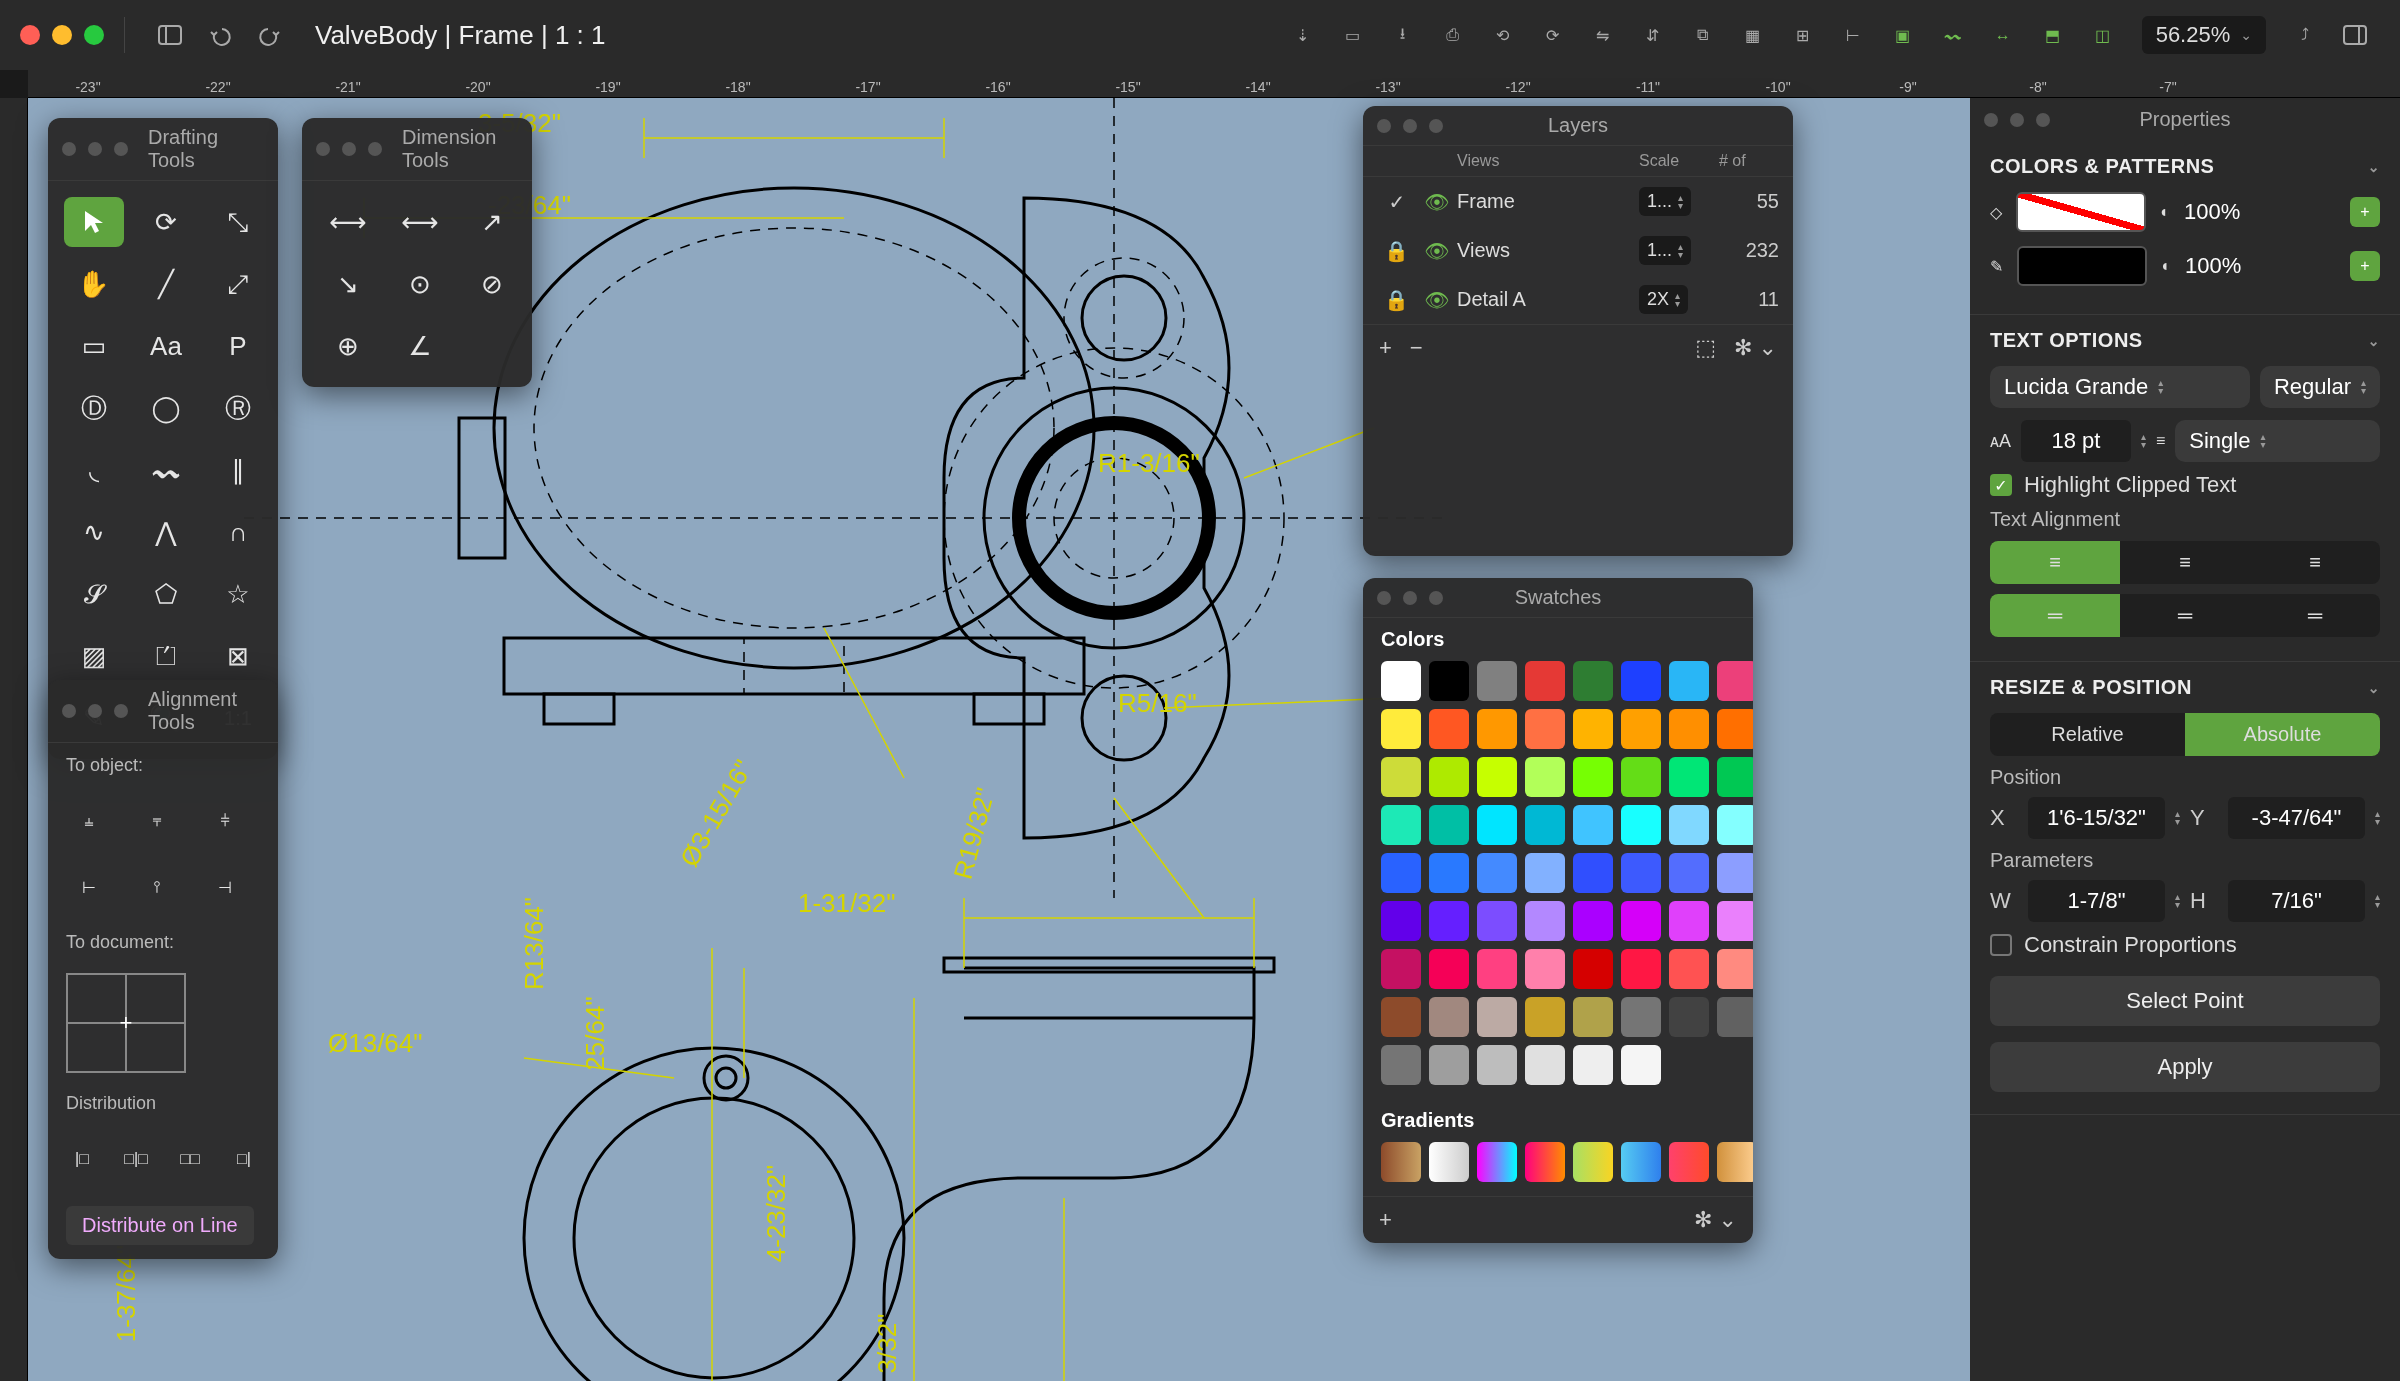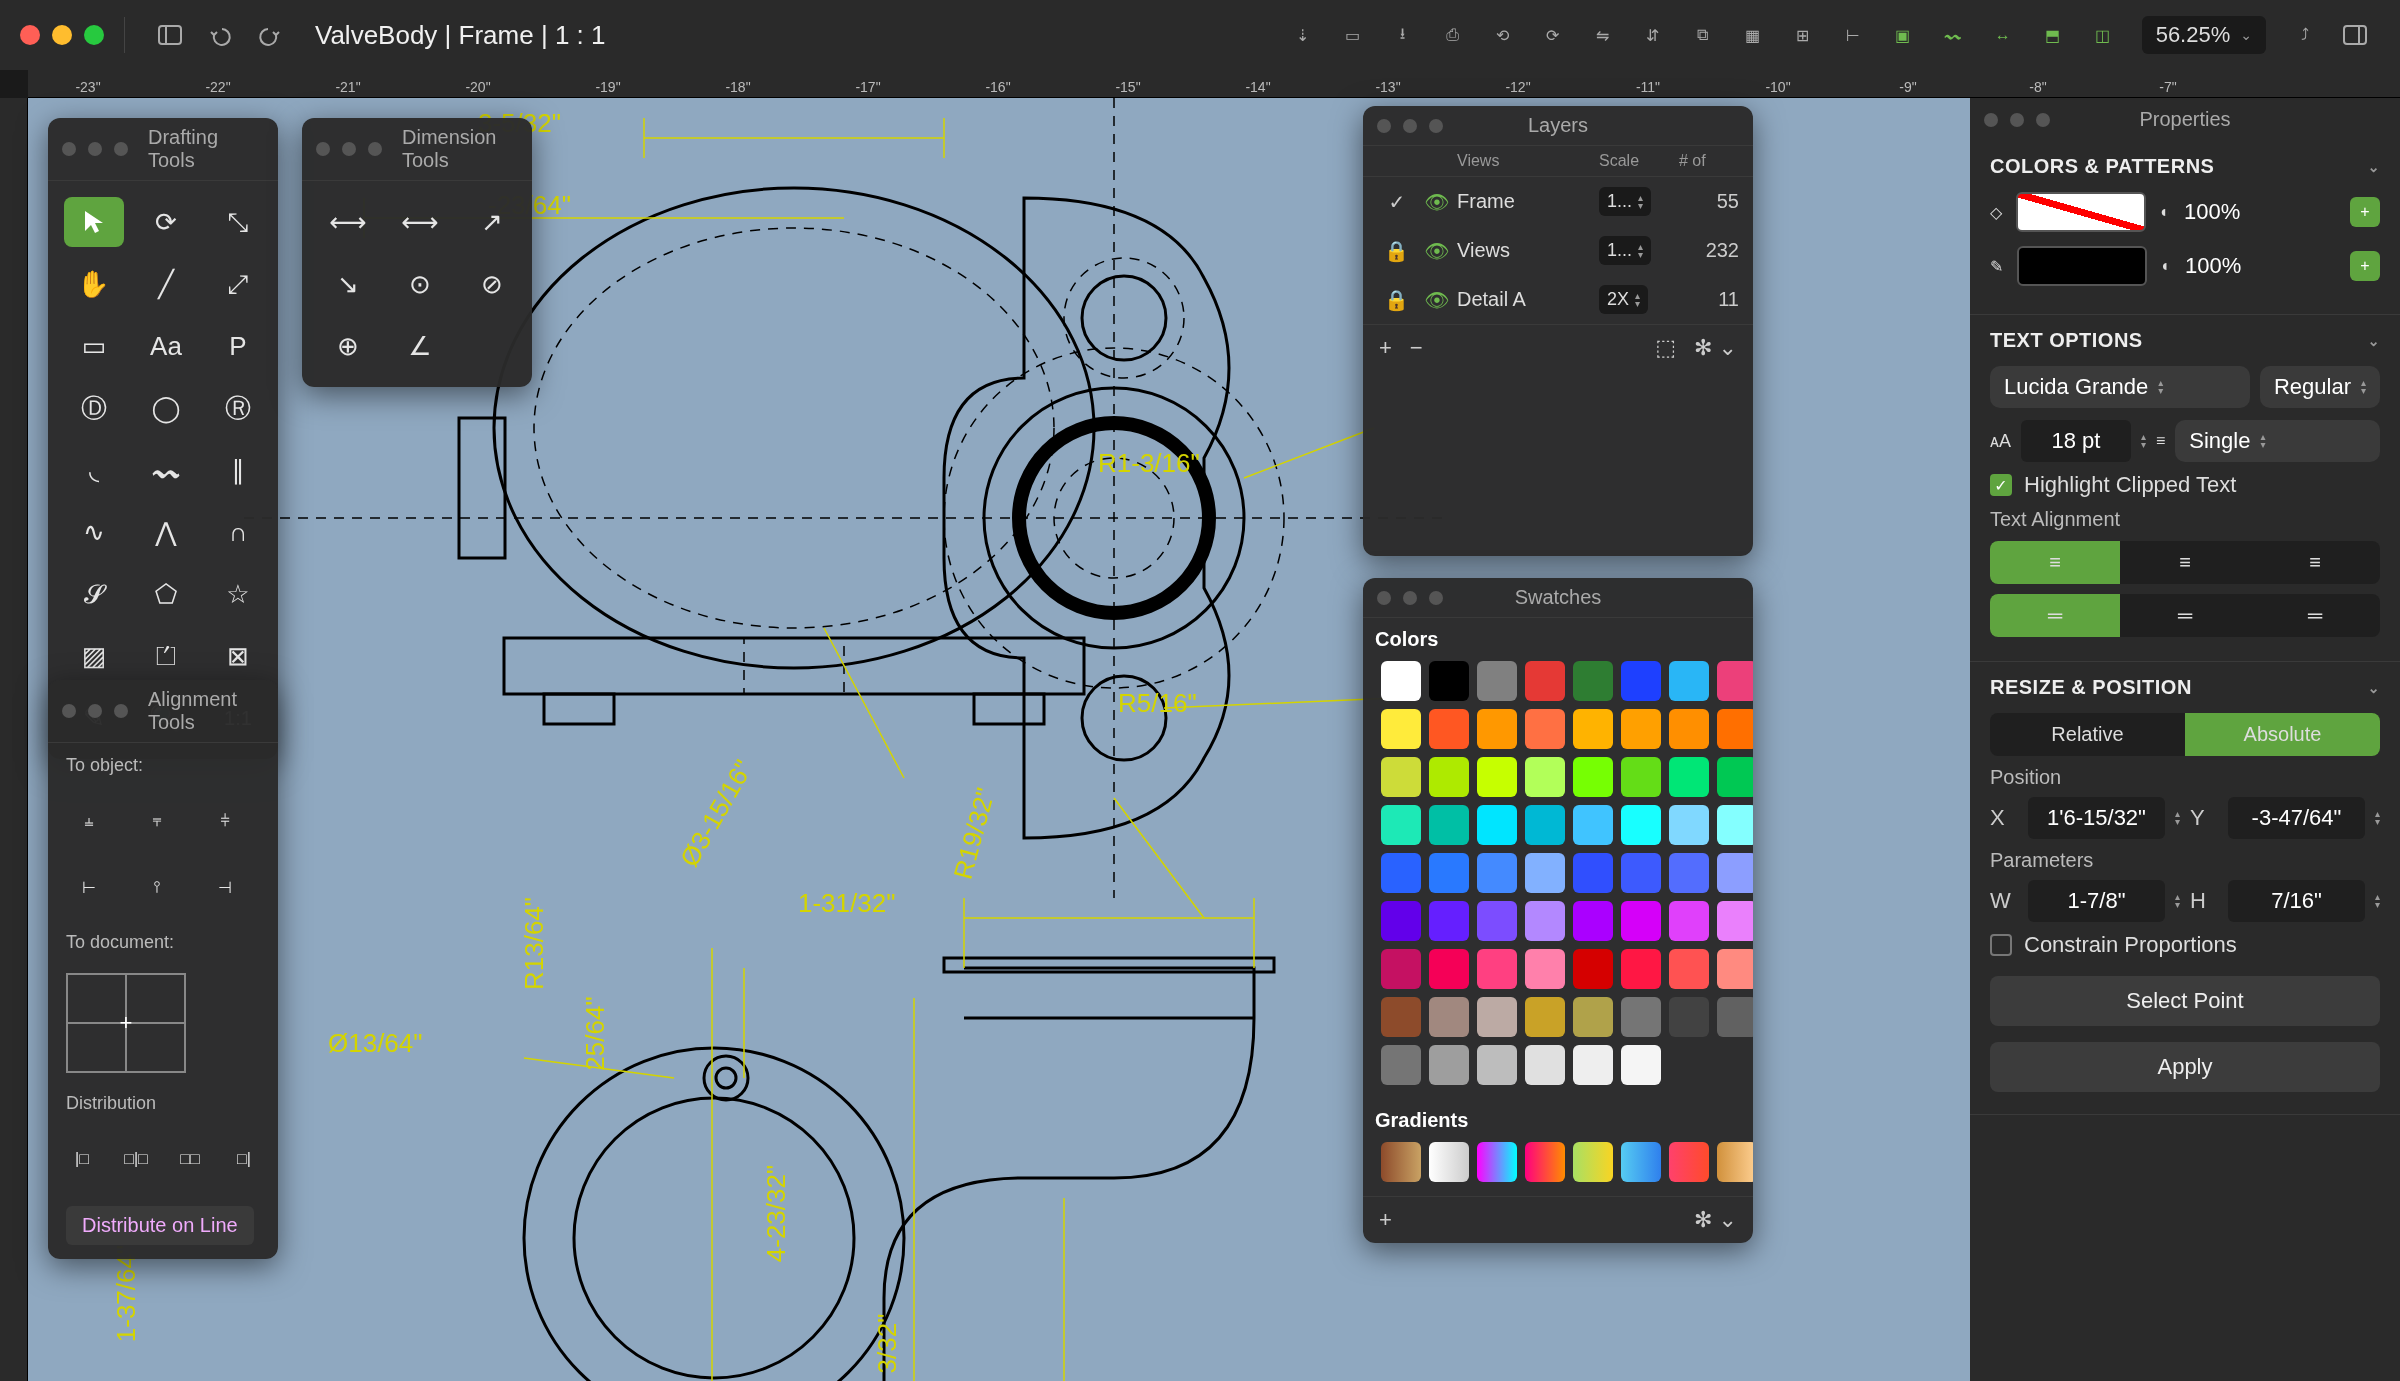--- a/index.html
+++ b/index.html
@@ -53,21 +53,21 @@
 .layer-row{display:flex;align-items:center;padding:10px 14px;font-size:20px}
 .layer-row .vis{width:40px;display:flex;justify-content:center;color:#6fbb4f}
 .layer-row .lock{width:40px;display:flex;justify-content:center;color:#ccc}
 .layer-row .name{flex:1}
 .layer-row .scale{width:80px}
 .layer-row .count{width:60px;text-align:right;color:#ccc}
 .scale-chip{background:#1a1a1a;border-radius:6px;padding:4px 8px;font-size:18px;display:inline-flex;align-items:center;gap:6px}
 .panel-footer{display:flex;justify-content:space-between;padding:10px 16px;border-top:1px solid #3a3a3a;font-size:22px;color:#ccc}
 
 
-.sw-section{padding:10px 12px;font-size:20px;font-weight:600;color:#fff}
+.sw-section{padding:10px 18px;font-size:20px;font-weight:600;color:#fff}
 .sw-grid{display:grid;grid-template-columns:repeat(8,40px);gap:8px;padding:0 18px 14px}
 .sw{width:40px;height:40px;border-radius:6px;cursor:pointer}
 
 
 .props{position:absolute;right:0;top:98px;width:430px;bottom:0;background:#2a2a2a;color:#ddd;overflow-y:auto}
 .props-head{display:flex;align-items:center;gap:20px;padding:10px 14px;color:#aaa;font-size:20px;justify-content:center;position:relative}
 .props-sec{padding:14px 20px;border-bottom:1px solid #3a3a3a}
 .props-sec-title{font-size:20px;font-weight:600;letter-spacing:.5px;color:#eee;display:flex;justify-content:space-between;align-items:center;margin-bottom:14px}
 .color-row{display:flex;align-items:center;gap:14px;margin-bottom:14px}
 .color-well{width:130px;height:40px;border-radius:6px;border:2px solid #555}
@@ -358,21 +358,21 @@
     <div class="section-head">Distribution</div>
     <div class="align-row">
       <div class="align-btn">|□</div>
       <div class="align-btn">□|□</div>
       <div class="align-btn">□□</div>
       <div class="align-btn">□|</div>
     </div>
     <div class="dist-btn">Distribute on Line</div>
   </div>
 
-  <div class="panel" style="left:1363px;top:106px;width:390px;height:450px">
+  <div class="panel" style="left:1363px;top:106px;width:430px;height:450px">
     <div class="panel-header" style="justify-content:center;position:relative">
       <div class="traffic" style="position:absolute;left:14px">
           <div class="dot"></div>
           <div class="dot"></div>
           <div class="dot"></div>
         </div>
       <div class="panel-title">Layers</div>
     </div>
     <div class="layers-head">
       <span></span>

